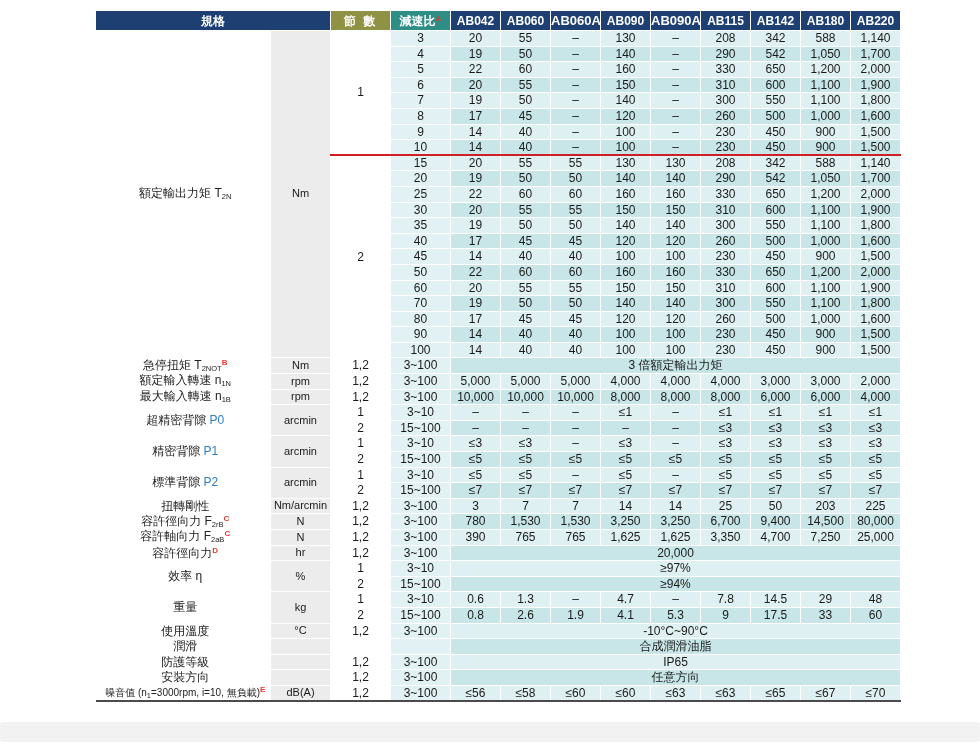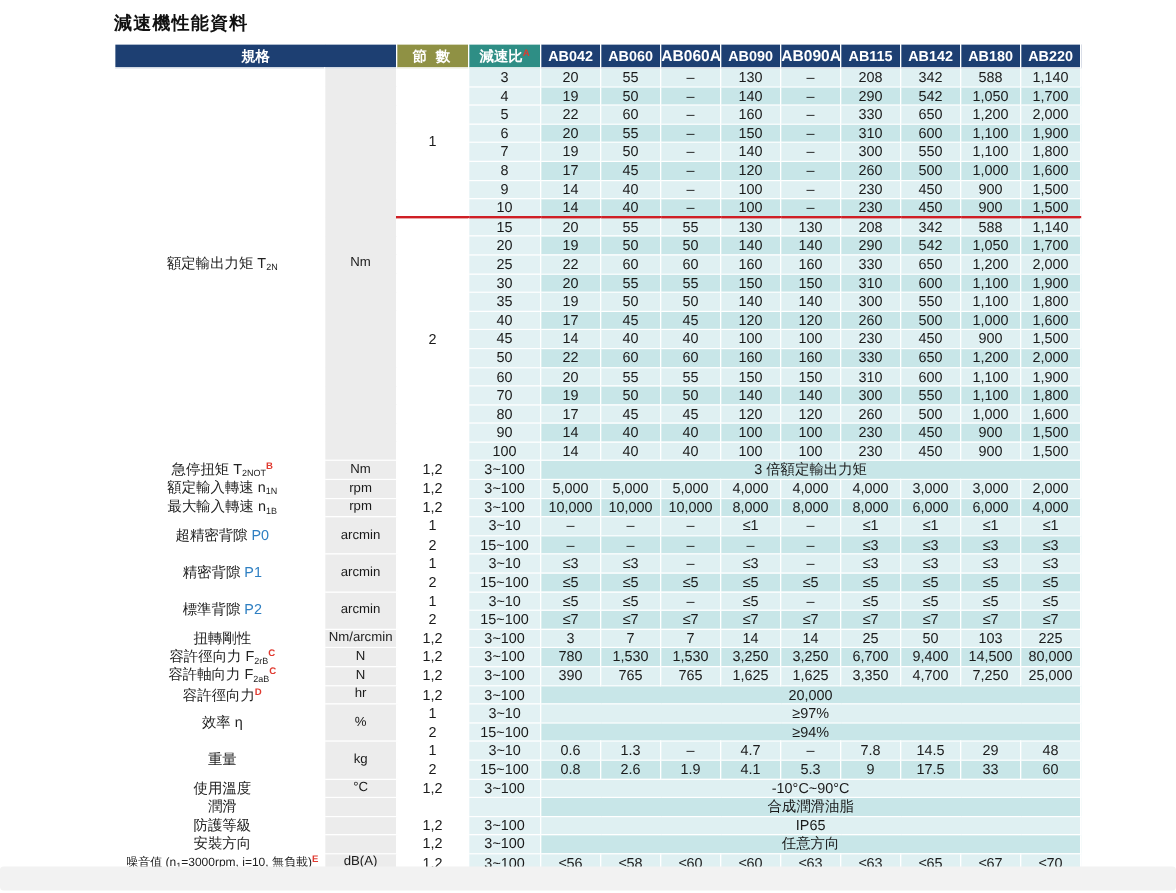--- a/index.html
+++ b/index.html
@@ -41,21 +41,20 @@
   tr.last-row td{border-bottom:2px solid var(--botb)}
   .sb{font-size:7.5px;vertical-align:-2px}
   .sp{font-size:8px;vertical-align:4px;color:var(--fnred);font-weight:bold}
   .bl{color:var(--blue)}
   .bottom-strip{position:absolute;left:0;top:722px;width:980px;height:20px;background:#f2f2f2;border-radius:3px}
 </style>
 </head>
 <body>
 
 <div class="page">
-  <h1 class="title">減速機性能資料</h1>
   <table class="spec">
     <colgroup>
       <col style="width:175px">
         <col style="width:60px">
         <col style="width:60px">
         <col style="width:60px">
       <col style="width:50px">
         <col style="width:50px">
         <col style="width:50px">
         <col style="width:50px">
@@ -464,21 +463,21 @@
           <td class="c-unit sec-top" rowspan="1">Nm/arcmin</td>
           <td class="c-stage sec-top">1,2</td>
           <td class="c-ratio sec-top2">3~100</td>
           <td class="c-val lt">3</td>
           <td class="c-val lt">7</td>
           <td class="c-val lt">7</td>
           <td class="c-val lt">14</td>
           <td class="c-val lt">14</td>
           <td class="c-val lt">25</td>
           <td class="c-val lt">50</td>
-          <td class="c-val lt">103</td>
+          <td class="c-val lt">203</td>
           <td class="c-val lt">225</td>
         </tr>
         <tr>
           <td class="c-label sec-top" rowspan="1"><span>容許徑向力 F</span><span class="sb">2rB</span><span class="sp">C</span></td>
           <td class="c-unit sec-top" rowspan="1">N</td>
           <td class="c-stage sec-top">1,2</td>
           <td class="c-ratio sec-top2">3~100</td>
           <td class="c-val dk">780</td>
           <td class="c-val dk">1,530</td>
           <td class="c-val dk">1,530</td>

